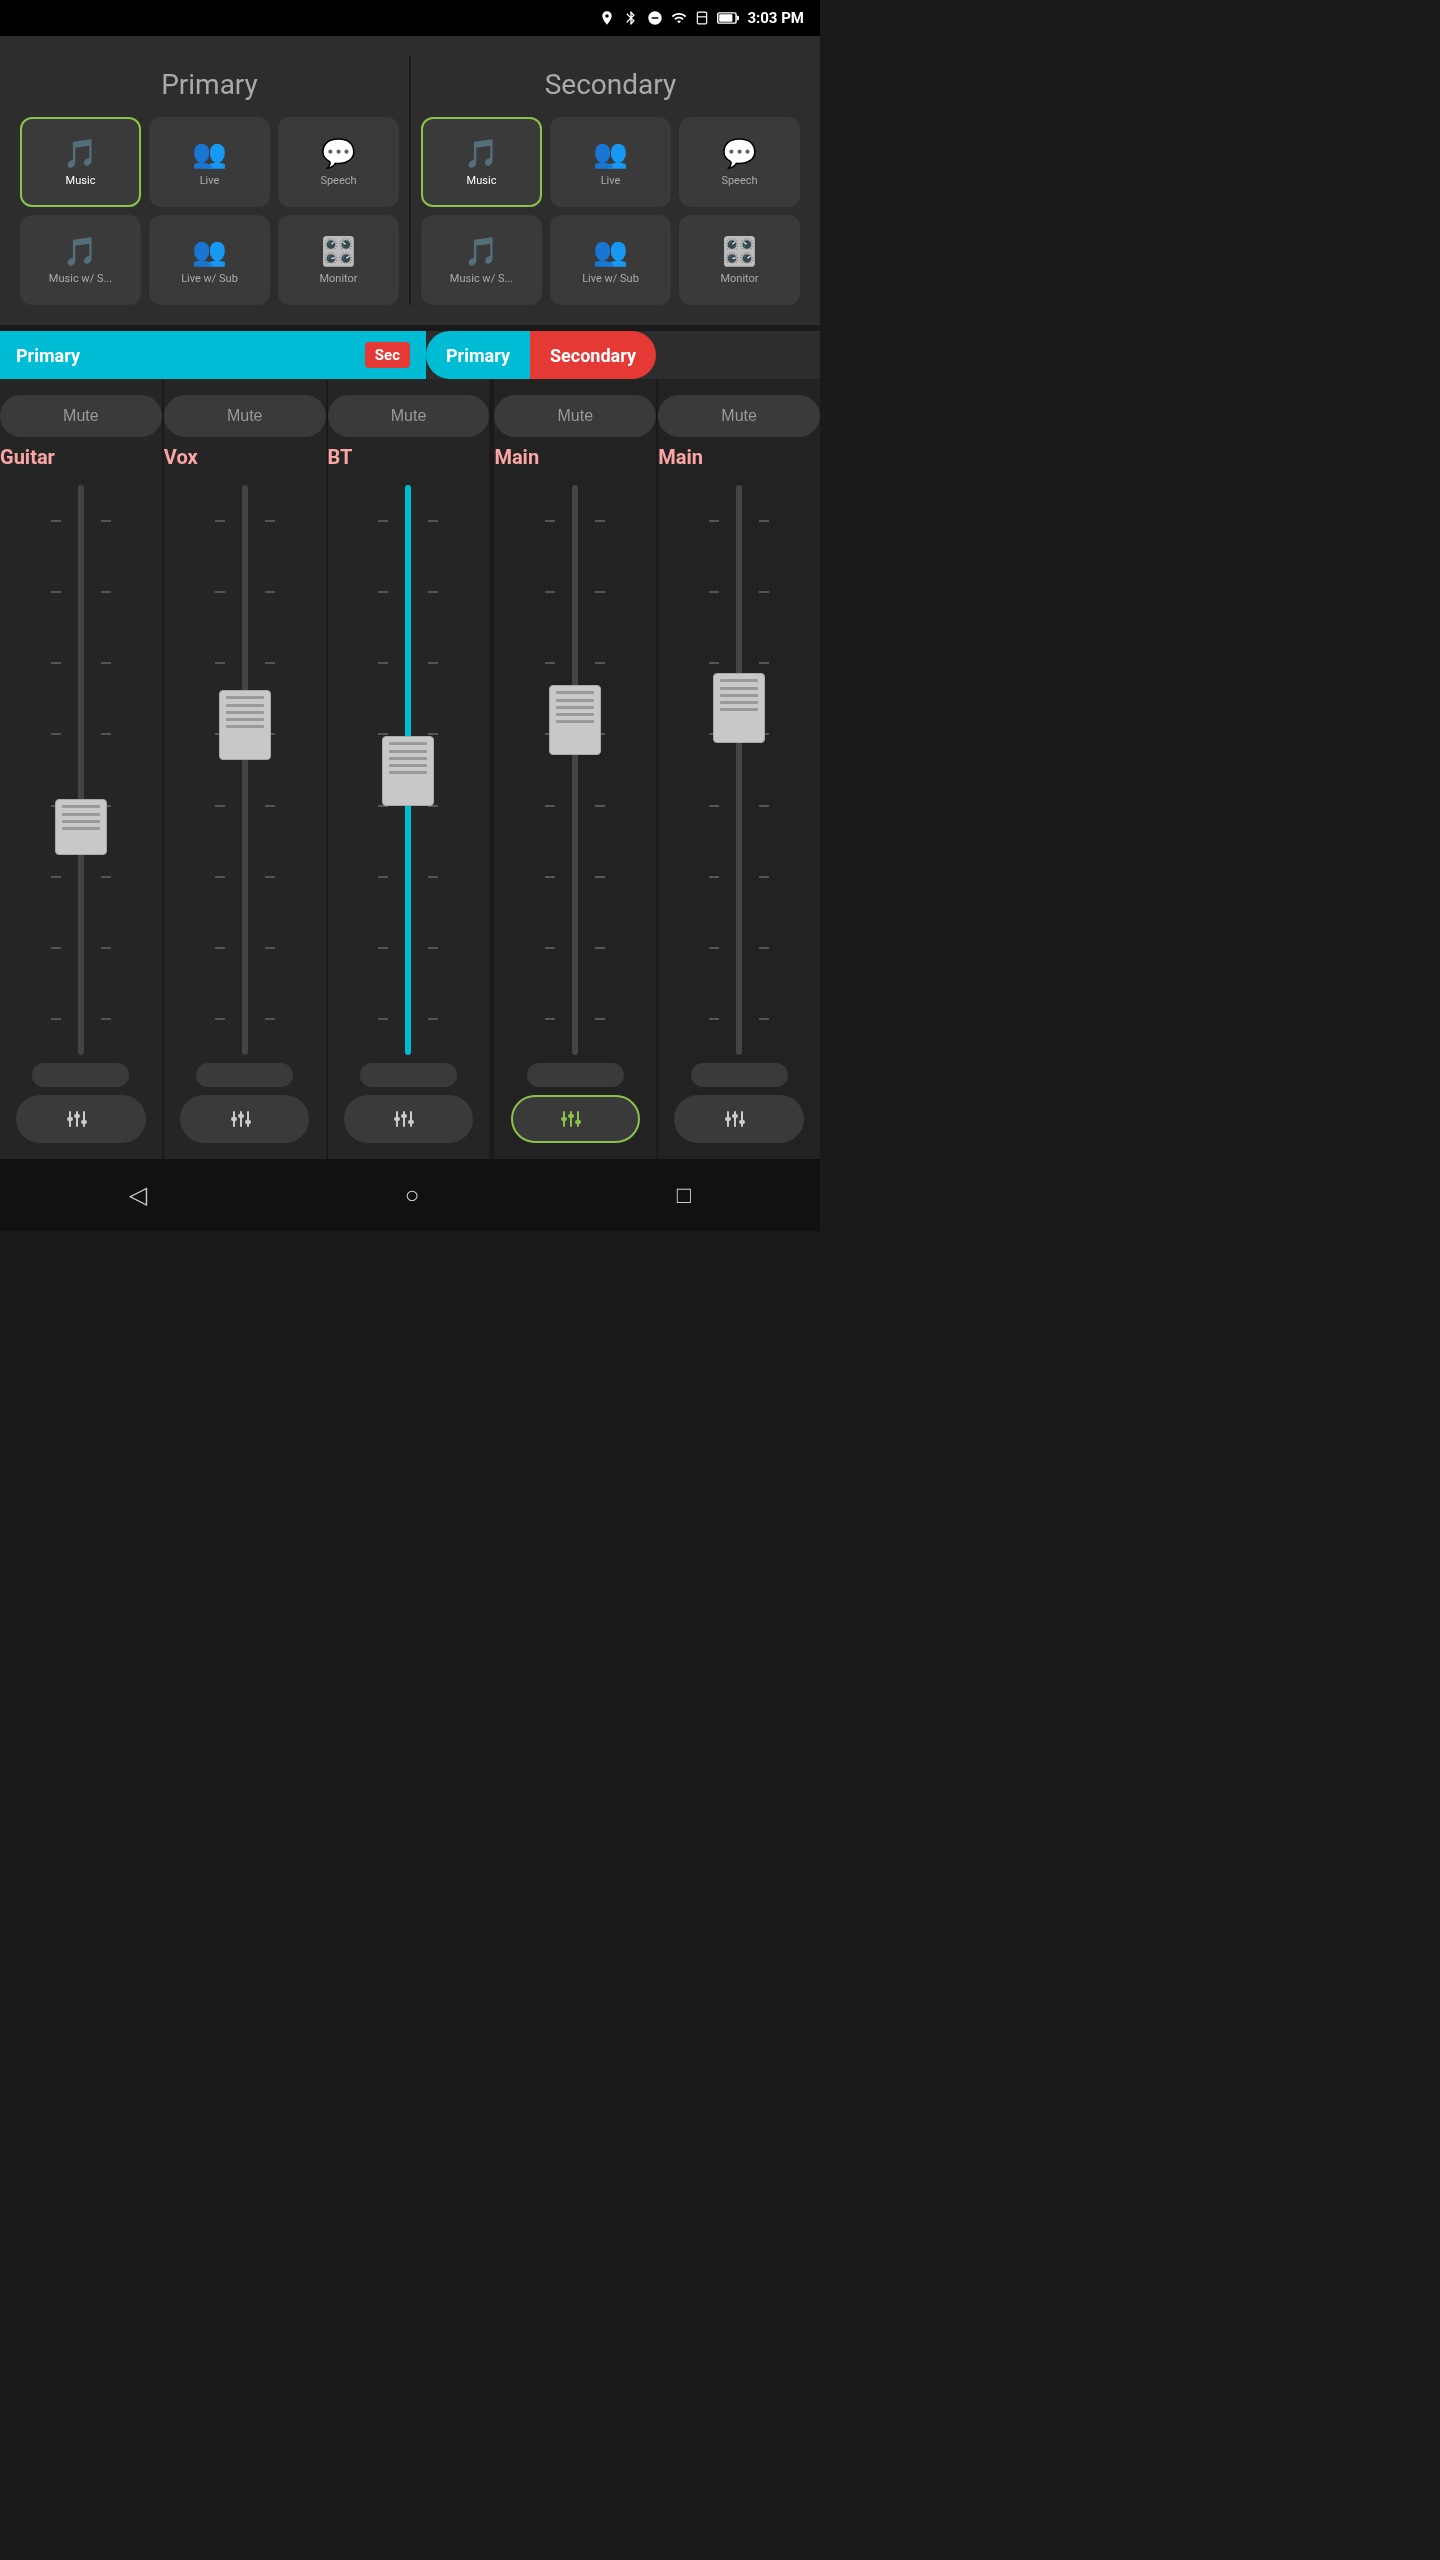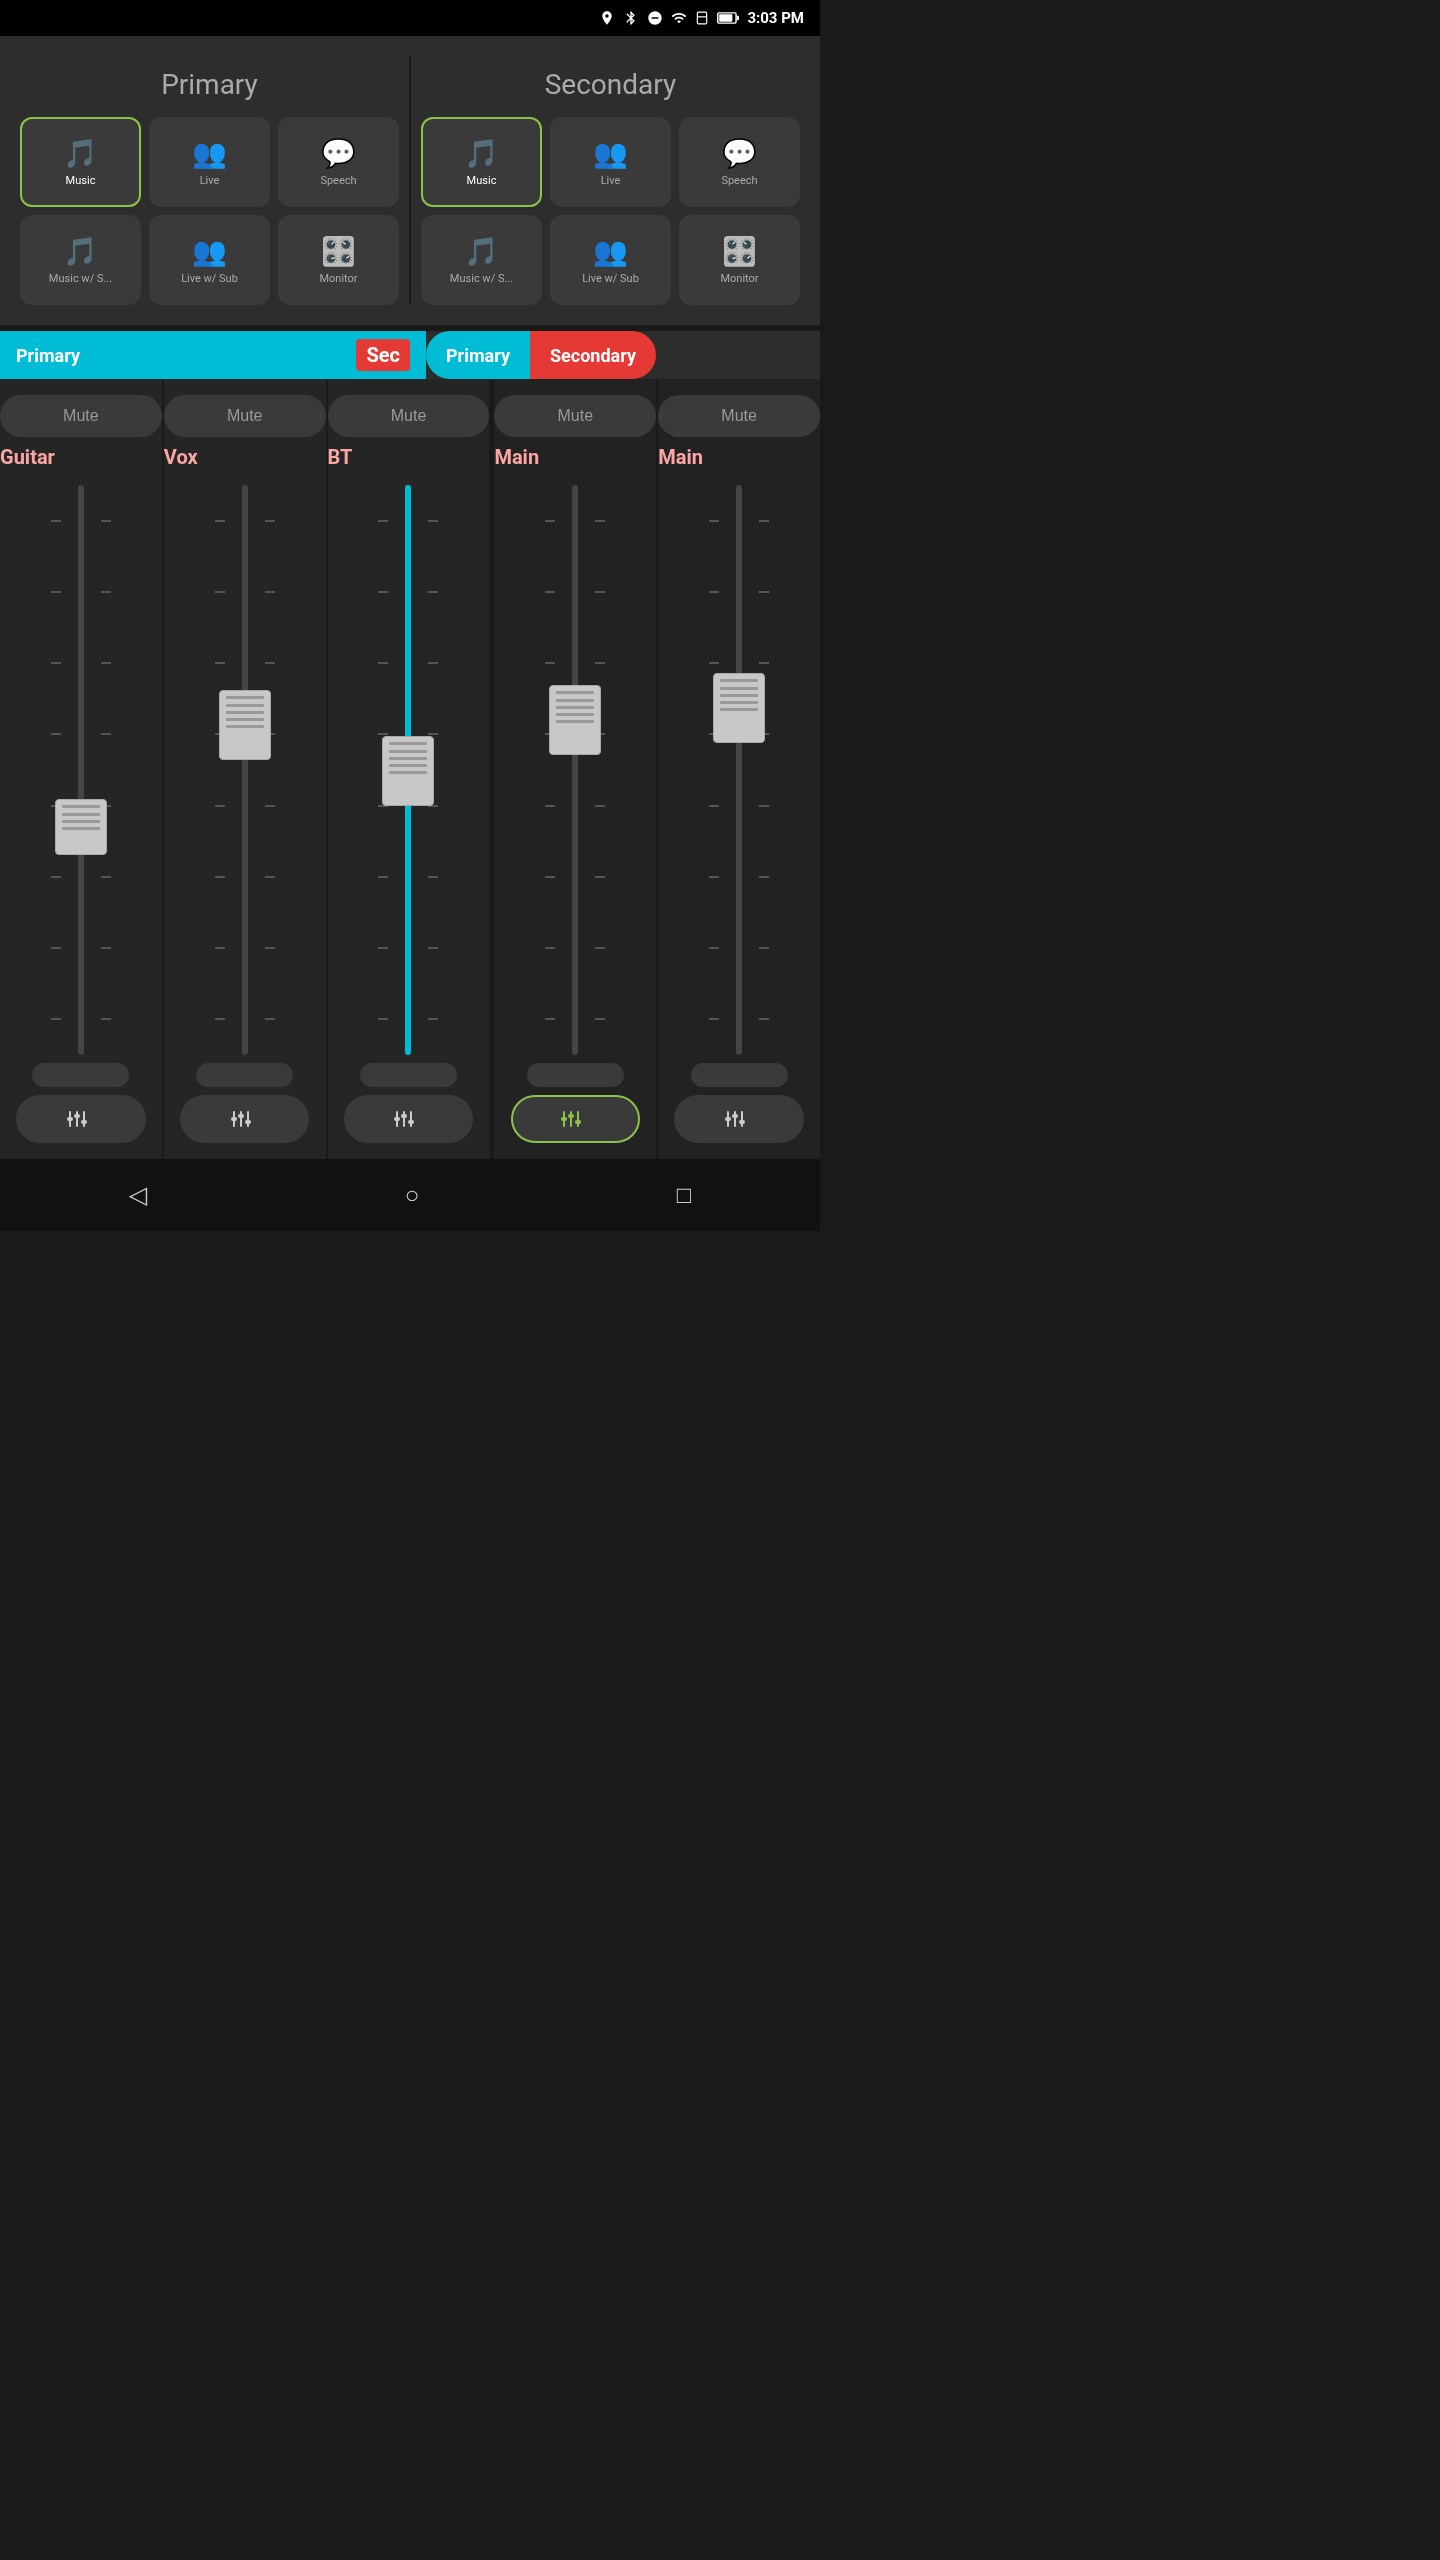--- a/index.html
+++ b/index.html
@@ -136,21 +136,21 @@
       padding: 0 16px;
     }
     .toggle-primary .label {
       color: #fff;
       font-size: 18px;
       font-weight: bold;
     }
     .toggle-primary .sec-badge {
       background: #e53935;
       color: #fff;
-      font-size: 20px;
+      font-size: 15px;
       font-weight: bold;
       padding: 4px 10px;
       border-radius: 4px;
     }
     .toggle-secondary {
       flex: 1;
       display: flex;
       align-items: center;
       gap: 0;
     }

